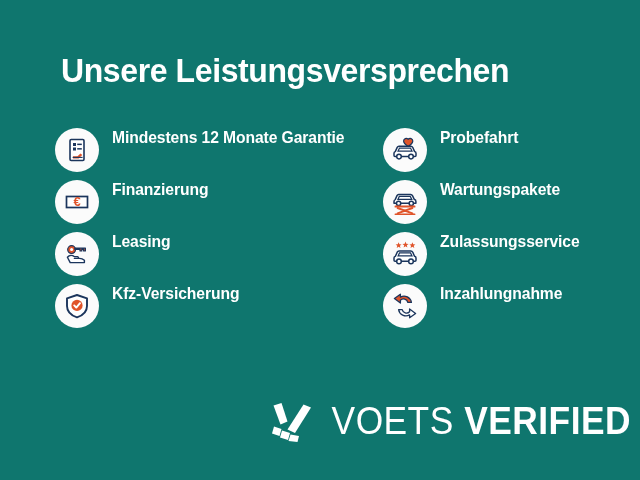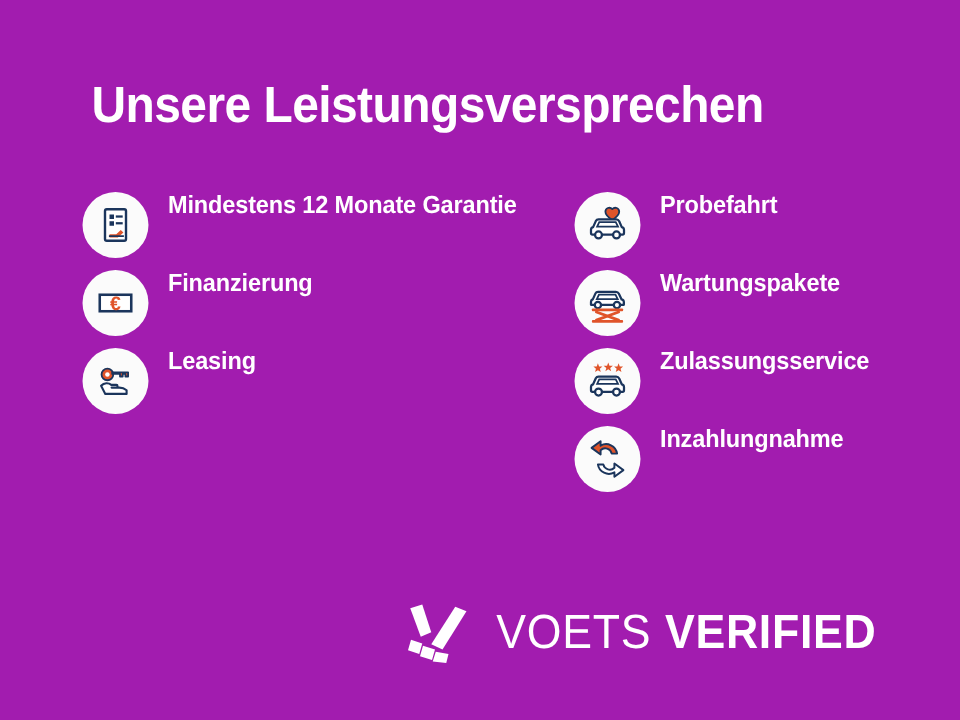--- a/index.html
+++ b/index.html
@@ -10,21 +10,21 @@
     width: 640px;
     height: 480px;
     overflow: hidden;
     font-family: "Liberation Sans", sans-serif;
     background: #1b355c;
   }
   #banner {
     position: relative;
     width: 640px;
     height: 480px;
-    background: #a21caf;
+    background: #0f766e;
     box-sizing: border-box;
   }
 
   
   #page-title {
     position: absolute;
     left: 61px;
     top: 48px;
     font-size: 34px;
     font-weight: 700;
@@ -84,21 +84,21 @@
     align-items: center;
     height: 50px;
   }
   #logo-mark {
     width: 42px;
     height: 44px;
     flex: 0 0 42px;
   }
   #brand-wordmark {
     margin-left: 14px;
-    font-size: 32px;
+    font-size: 38px;
     line-height: 34px;
     color: #ffffff;
     letter-spacing: 0.5px;
     white-space: nowrap;
     display: flex;
     align-items: baseline;
   }
   #brand-name-light {
     font-weight: 400;
     transform: scaleX(0.93);
@@ -153,20 +153,30 @@
             <path d="M11.8 8.2 L22.4 8.2 L22.4 11 L20.6 11 L20.6 9.3 L18.8 9.3 L18.8 11 L17 11 L17 9.3 L11.8 9.3 Z"></path>
           </g>
           <circle cx="8.6" cy="9.6" r="1.5" fill="#ffffff"></circle>
           <path d="M4.4 17.2 C6.4 15 9.4 15 11.2 16.6 L14.6 16.6 C15.6 16.6 15.6 18.4 14.6 18.4 L11.4 18.4
                    L16.6 18.4 C18.4 18.4 20 19 21.4 20.2 L21.4 22.6 L7.2 22.6 Z" fill="#ffffff" stroke="#1b355c" stroke-width="1.4" stroke-linejoin="round"></path>
         </svg>
       </div>
       <div class="benefit-label">Leasing</div>
     </div>
 
+    <div class="benefit-item">
+      <div class="benefit-icon">
+        <svg width="28" height="28" viewBox="0 0 28 28">
+          <path d="M14 3 L24 6.3 L24 14 C24 19.8 19.4 23.6 14 25.4 C8.6 23.6 4 19.8 4 14 L4 6.3 Z" fill="#ffffff" stroke="#1b355c" stroke-width="1.9" stroke-linejoin="round"></path>
+          <circle cx="14" cy="13.4" r="5.6" fill="#e0542a"></circle>
+          <path d="M11.2 13.4 L13.3 15.6 L17 11.2" stroke="#ffffff" stroke-width="1.9" fill="none" stroke-linecap="round" stroke-linejoin="round"></path>
+        </svg>
+      </div>
+      <div class="benefit-label">Kfz-Versicherung</div>
+    </div>
 
   </div>
 
   <div class="benefit-col" id="benefit-col-right">
 
     <div class="benefit-item">
       <div class="benefit-icon">
         <svg width="29" height="29" viewBox="0 0 29 29">
           <path d="M17.2 3.4 c1.7 -1.8 4.6 -0.7 4.6 1.7 c0 2.3 -2.8 4.3 -4.6 5.5 c-1.8 -1.2 -4.6 -3.2 -4.6 -5.5
                    c0 -2.4 2.9 -3.5 4.6 -1.7 Z" fill="#e0542a" stroke="#1b355c" stroke-width="1.2" stroke-linejoin="round"></path>

